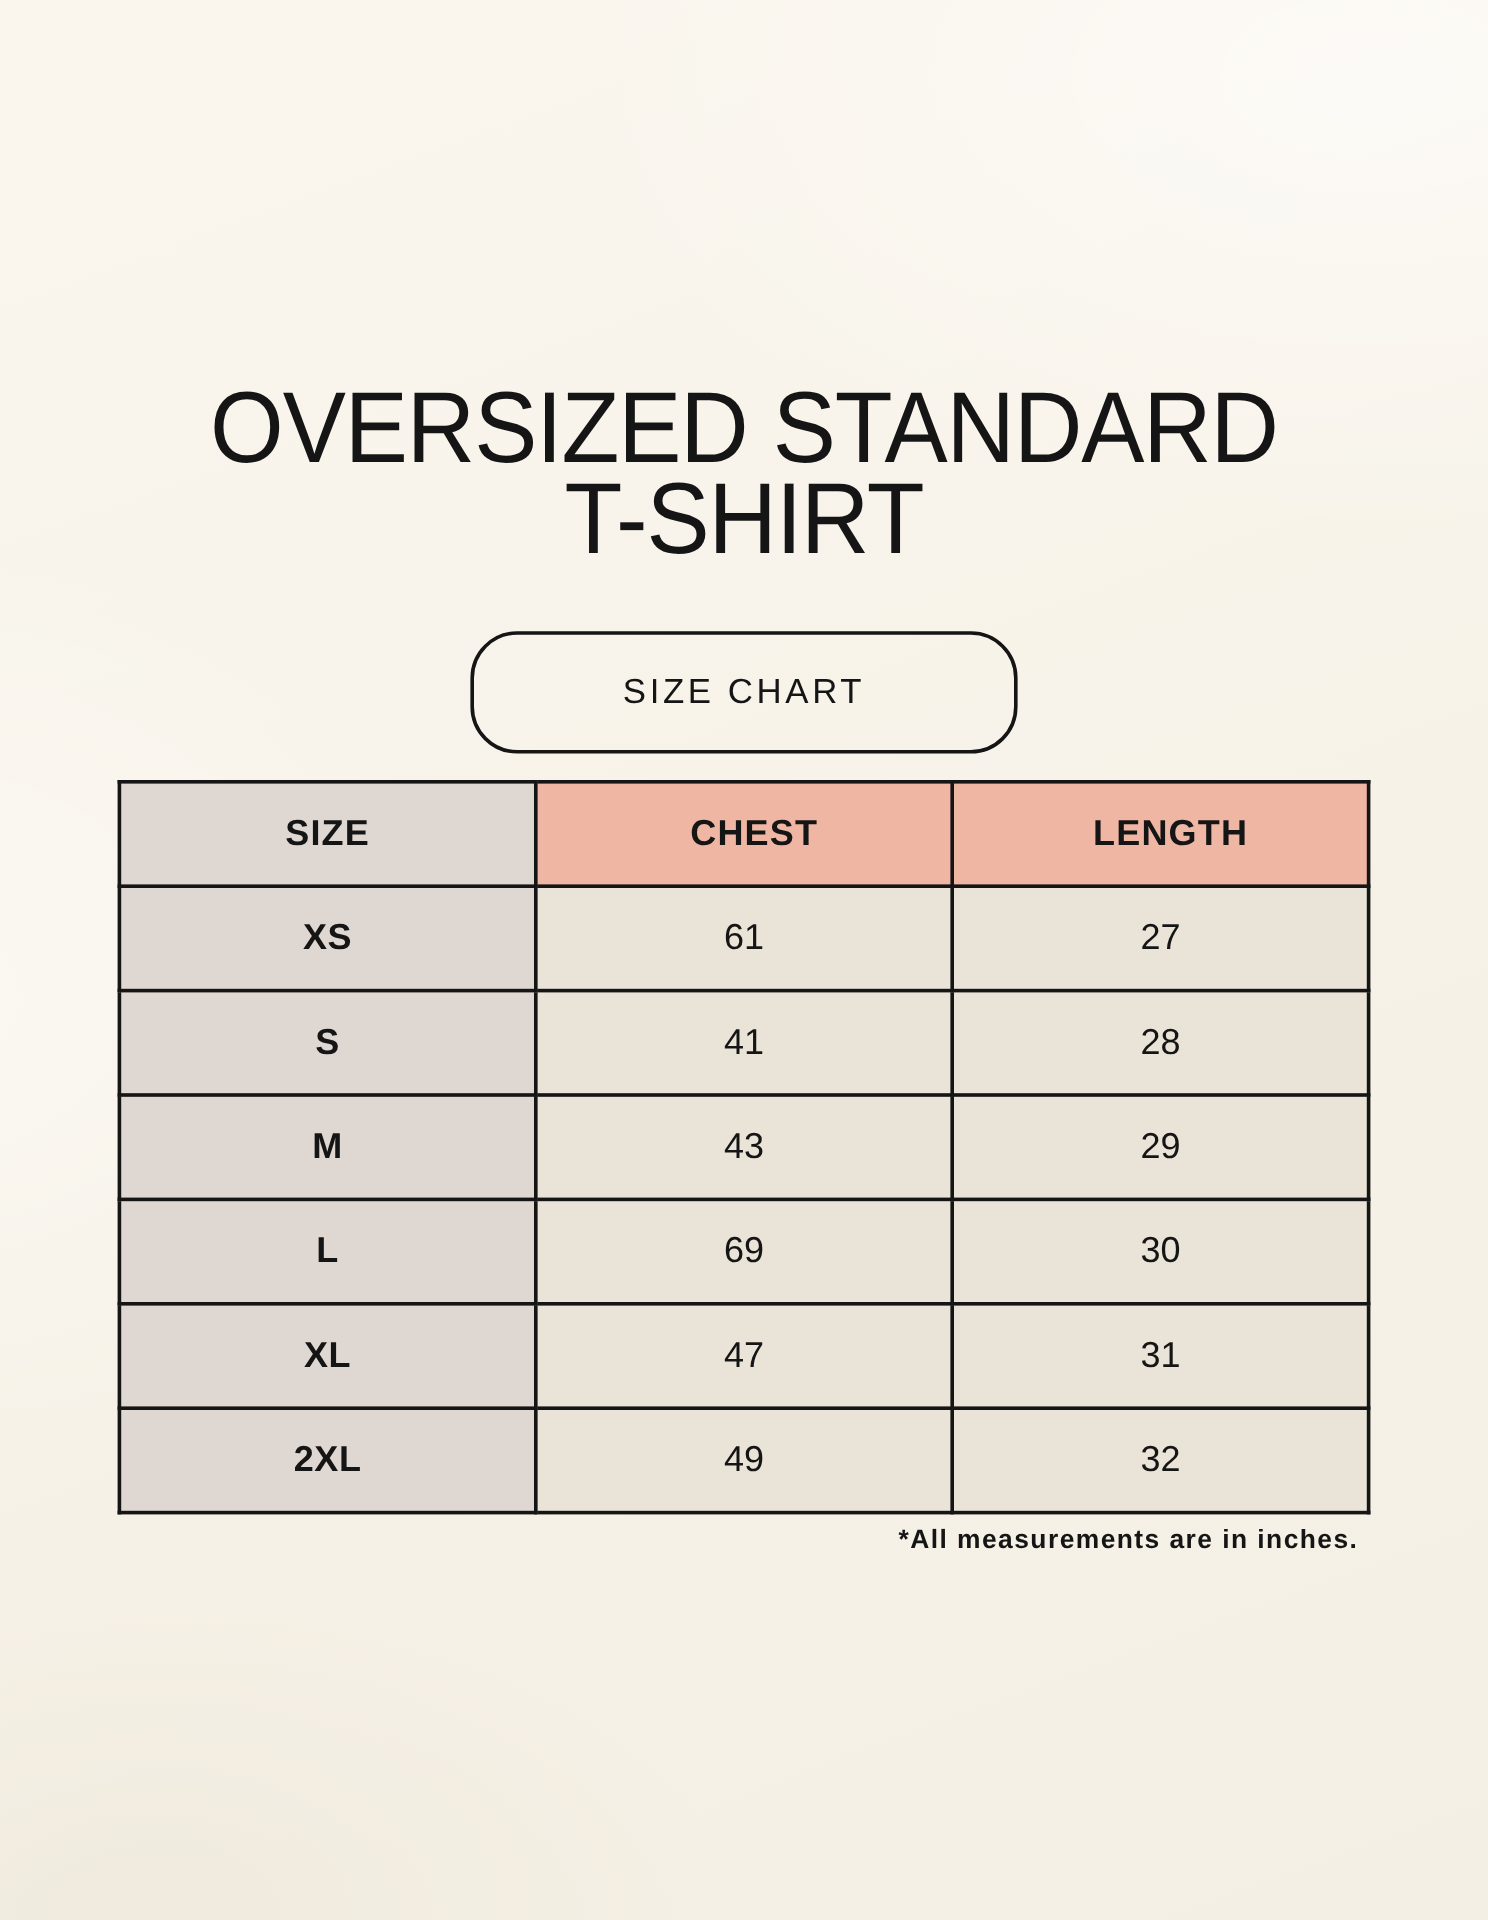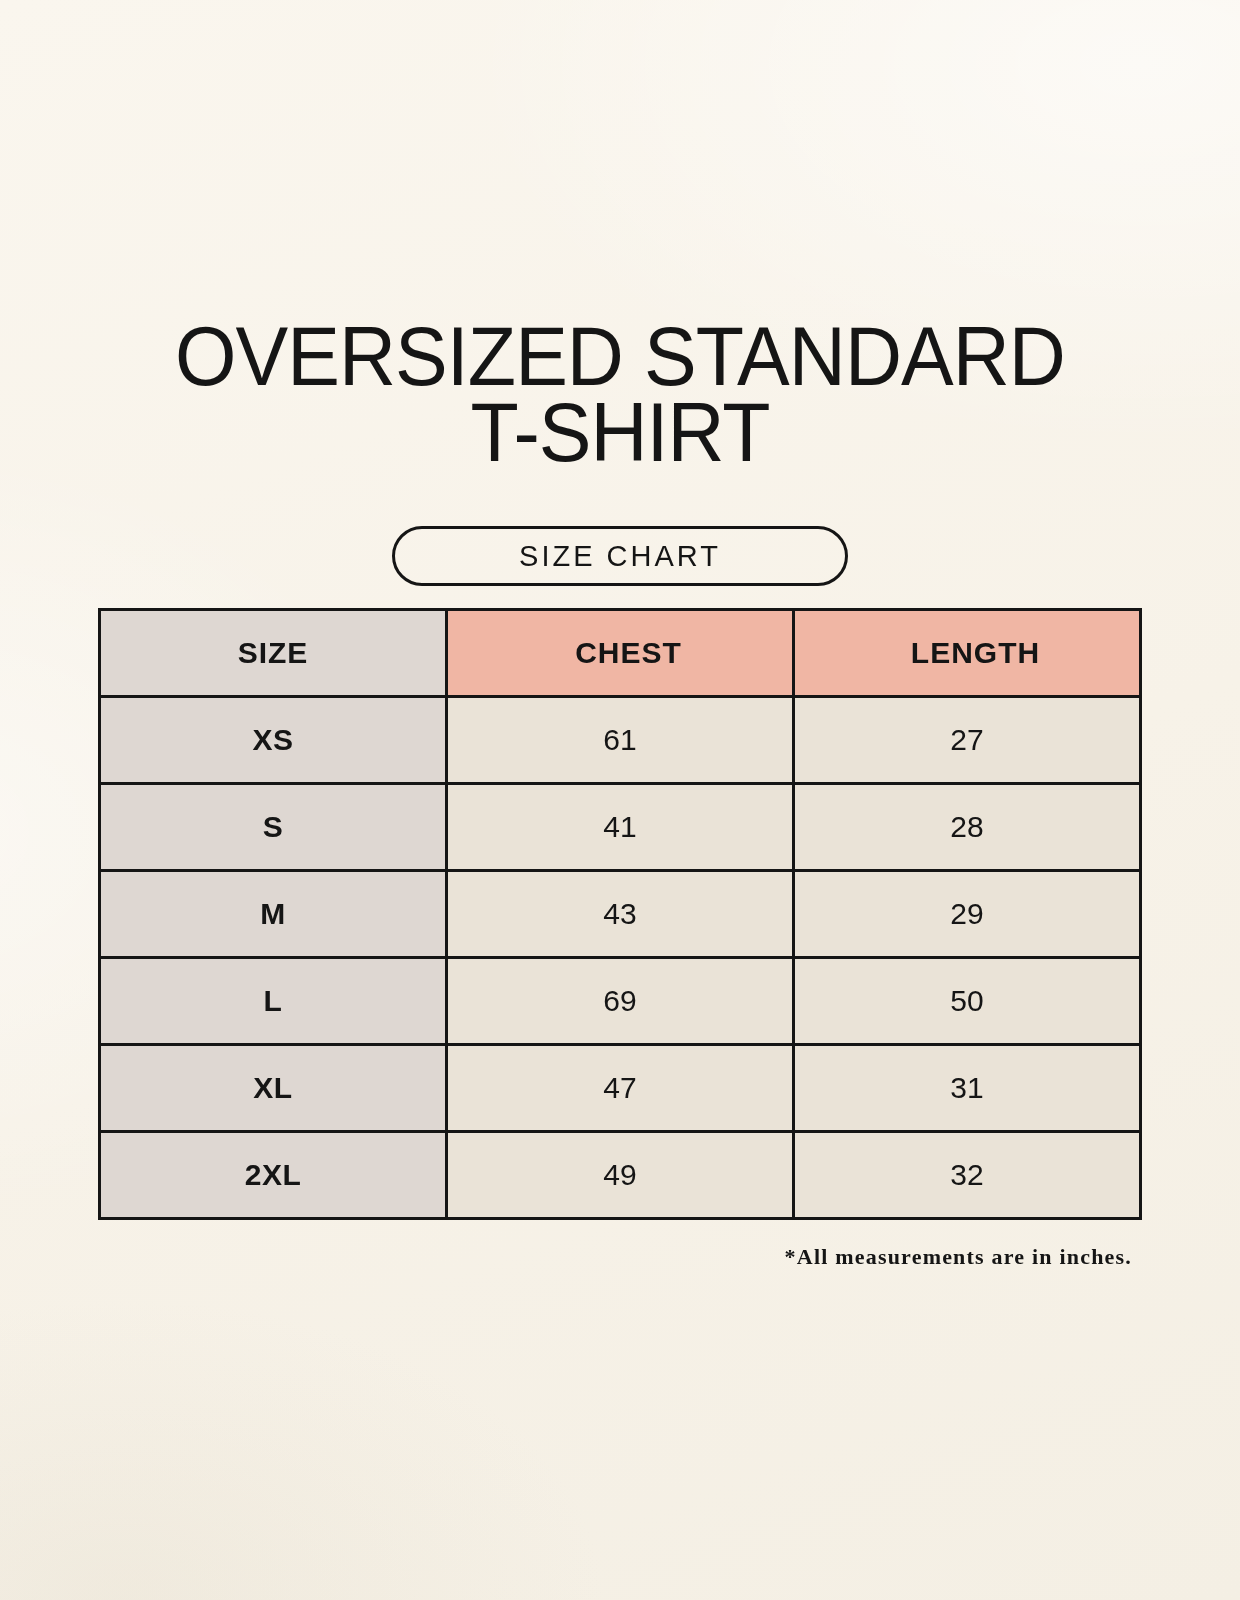--- a/index.html
+++ b/index.html
@@ -28,21 +28,21 @@
     text-align:center;
     font-size:84px;
     line-height:76px;
     font-weight:400;
     letter-spacing:-1px;
     transform:scaleX(.94);
     transform-origin:50% 50%;
   }
   .title-line{display:block;}
   .pill{
-    width:456px;height:60px;
+    width:456px;height:102px;
     margin:56px auto 0;
     border:3px solid var(--ink);
     border-radius:39px;
     display:flex;align-items:center;justify-content:center;
     font-size:29px;
     letter-spacing:3px;
     font-weight:500;
     background:transparent;
     cursor:pointer;
   }
@@ -56,27 +56,26 @@
     font-size:30px;
     padding:0;
   }
   thead th{font-weight:700;letter-spacing:1px;}
   th.col-size-head{background:var(--gray);}
   th.col-measure-head{background:var(--pink);padding-left:17px;}
   tbody th{background:var(--gray);font-weight:700;letter-spacing:.5px;}
   tbody td{background:var(--cream);font-weight:400;}
   .footnote{
     width:1044px;
-    margin:24px auto 0;
+    margin:8px auto 0;
     text-align:right;
     font-size:22px;
     font-weight:700;
     letter-spacing:1.2px;
     padding-right:10px;
-    font-family:Liberation Serif, serif;
   }
 </style>
 </head>
 <body>
 
 <div class="page">
 
   <h1 class="title">
     <span class="title-line">OVERSIZED STANDARD</span>
     <span class="title-line">T-SHIRT</span>
@@ -107,21 +106,21 @@
             <td>28</td>
           </tr>
           <tr>
             <th scope="row">M</th>
             <td>43</td>
             <td>29</td>
           </tr>
           <tr>
             <th scope="row">L</th>
             <td>69</td>
-            <td>50</td>
+            <td>30</td>
           </tr>
           <tr>
             <th scope="row">XL</th>
             <td>47</td>
             <td>31</td>
           </tr>
           <tr>
             <th scope="row">2XL</th>
             <td>49</td>
             <td>32</td>

